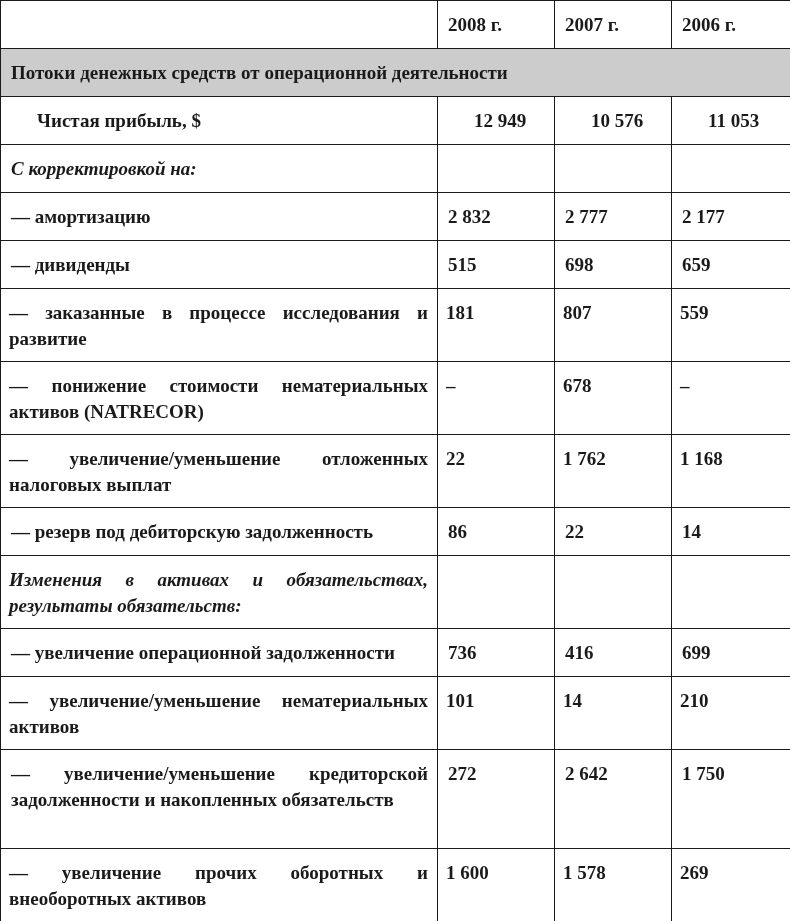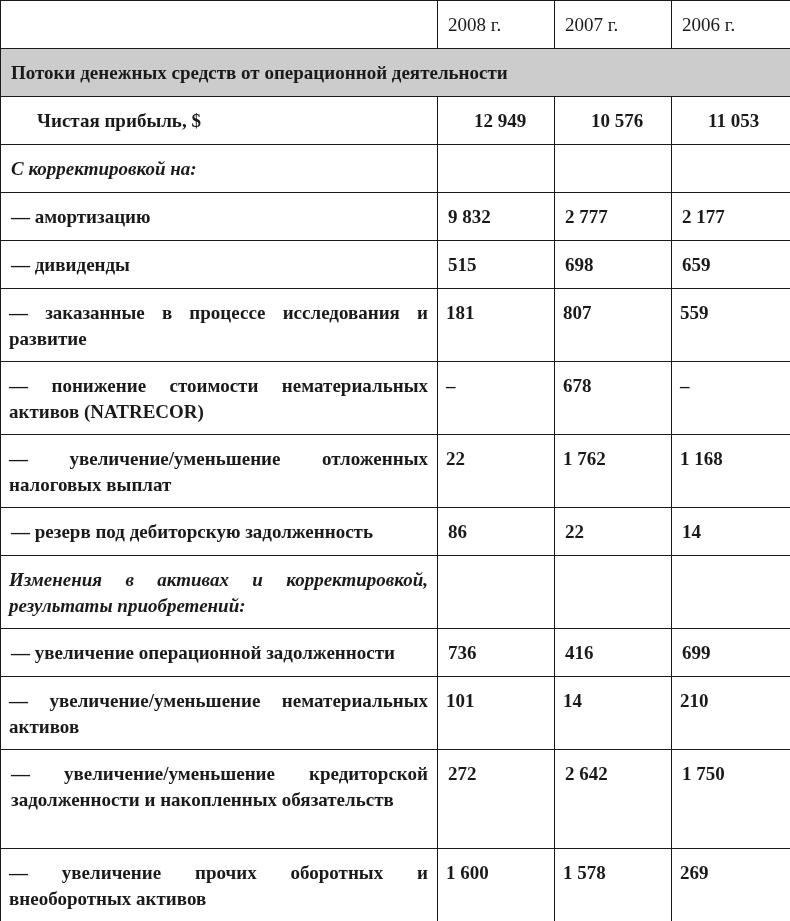--- a/index.html
+++ b/index.html
@@ -17,21 +17,21 @@
     border: 1.5px solid #1a1a1a;
     padding: 11px 9px 9px 10px;
     vertical-align: top;
     line-height: 26px;
     font-weight: bold;
   }
   col.c-label { width: 437px; }
   col.c-v { width: 117px; }
   col.c-v3 { width: 129px; }
   td.label { text-align: justify; text-align-last: left; }
-  tr.hdr td { height: 27px; font-weight: normal; }
+  tr.hdr td { height: 27px; font-weight: bold; }
   tr.section td { background: #cccccc; font-weight: bold; height: 27px; }
   tr.bold td { font-weight: bold; padding-left: 36px; }
   td.italic { font-style: italic; }
   tr.r1 td { height: 27px; }
   tr.r2 td { height: 52px; padding-left: 8px; }
   tr.r3 td { height: 78px; }
 </style>
 </head>
 <body>
 
@@ -59,21 +59,21 @@
       <td>11 053</td>
     </tr>
     <tr class="r1">
       <td class="label italic">С корректировкой на:</td>
       <td></td>
         <td></td>
         <td></td>
     </tr>
     <tr class="r1">
       <td class="label">— амортизацию</td>
-      <td>9 832</td>
+      <td>2 832</td>
       <td>2 777</td>
       <td>2 177</td>
     </tr>
     <tr class="r1">
       <td class="label">— дивиденды</td>
       <td>515</td>
       <td>698</td>
       <td>659</td>
     </tr>
     <tr class="r2">
@@ -94,21 +94,21 @@
       <td>1 762</td>
       <td>1 168</td>
     </tr>
     <tr class="r1">
       <td class="label">— резерв под дебиторскую задолженность</td>
       <td>86</td>
       <td>22</td>
       <td>14</td>
     </tr>
     <tr class="r2">
-      <td class="label italic">Изменения в активах и корректировкой, результаты приобретений:</td>
+      <td class="label italic">Изменения в активах и обязательствах, результаты обязательств:</td>
       <td></td>
         <td></td>
         <td></td>
     </tr>
     <tr class="r1">
       <td class="label">— увеличение операционной задолженности</td>
       <td>736</td>
       <td>416</td>
       <td>699</td>
     </tr>

